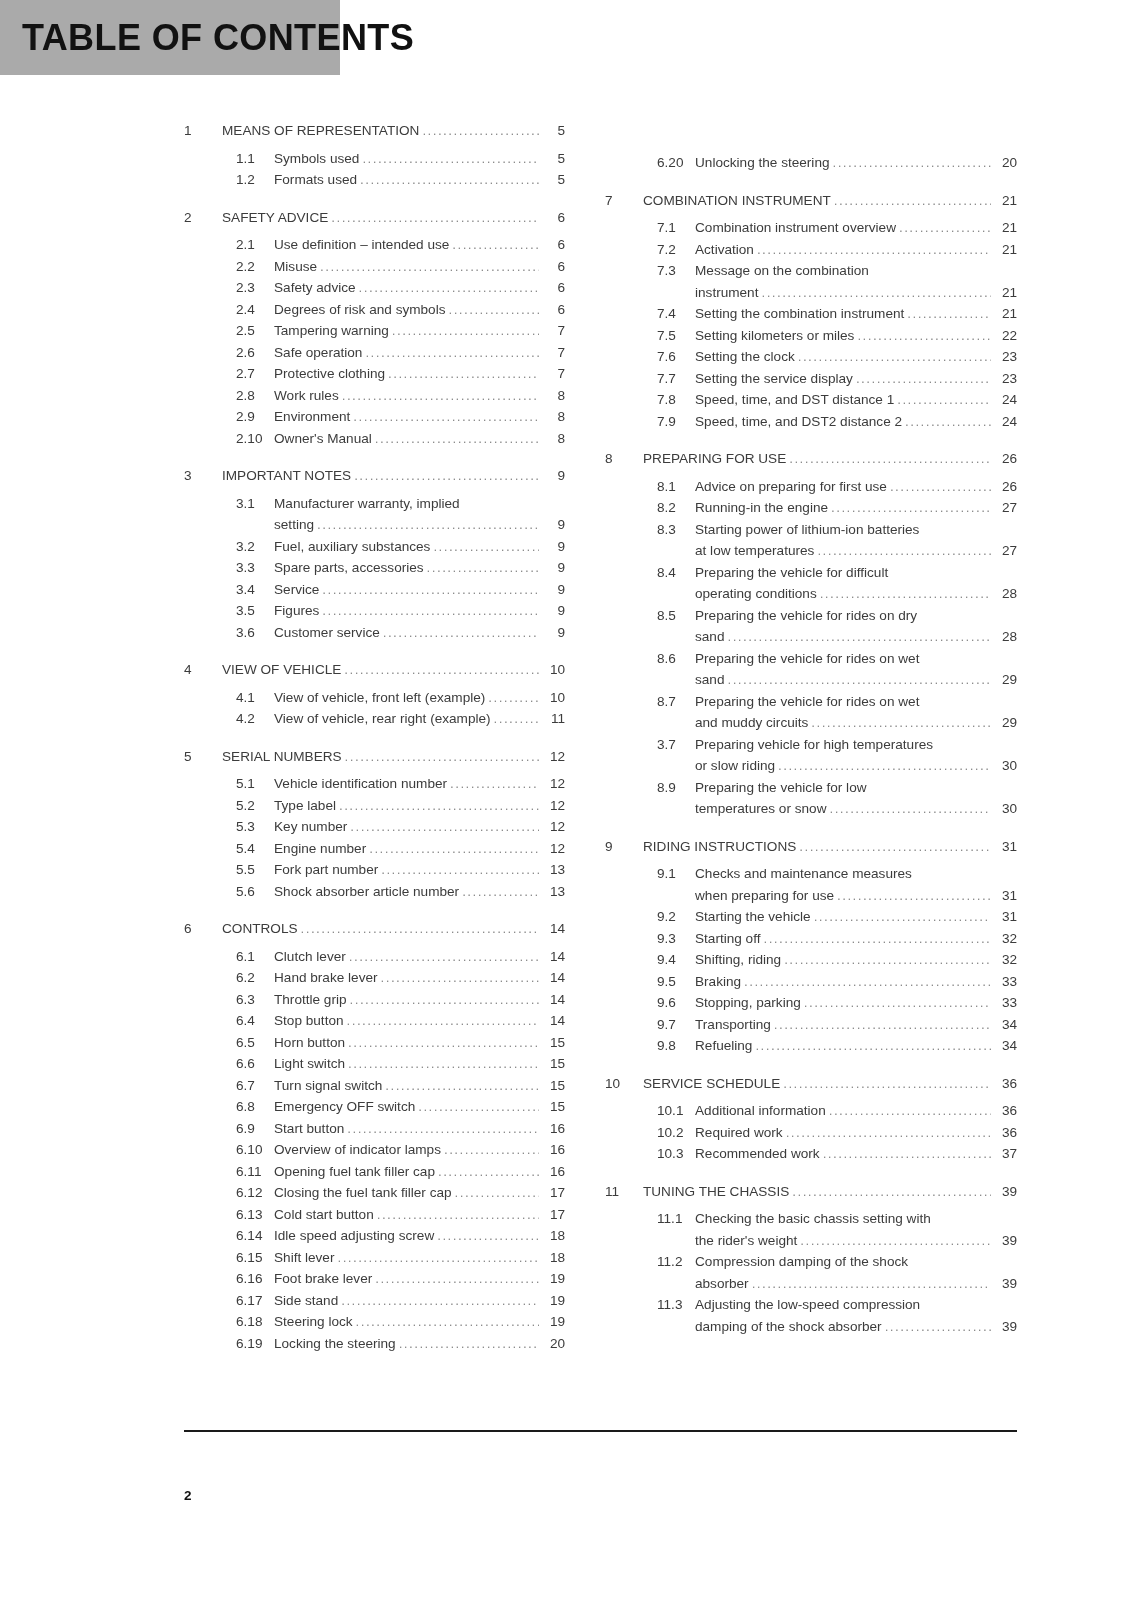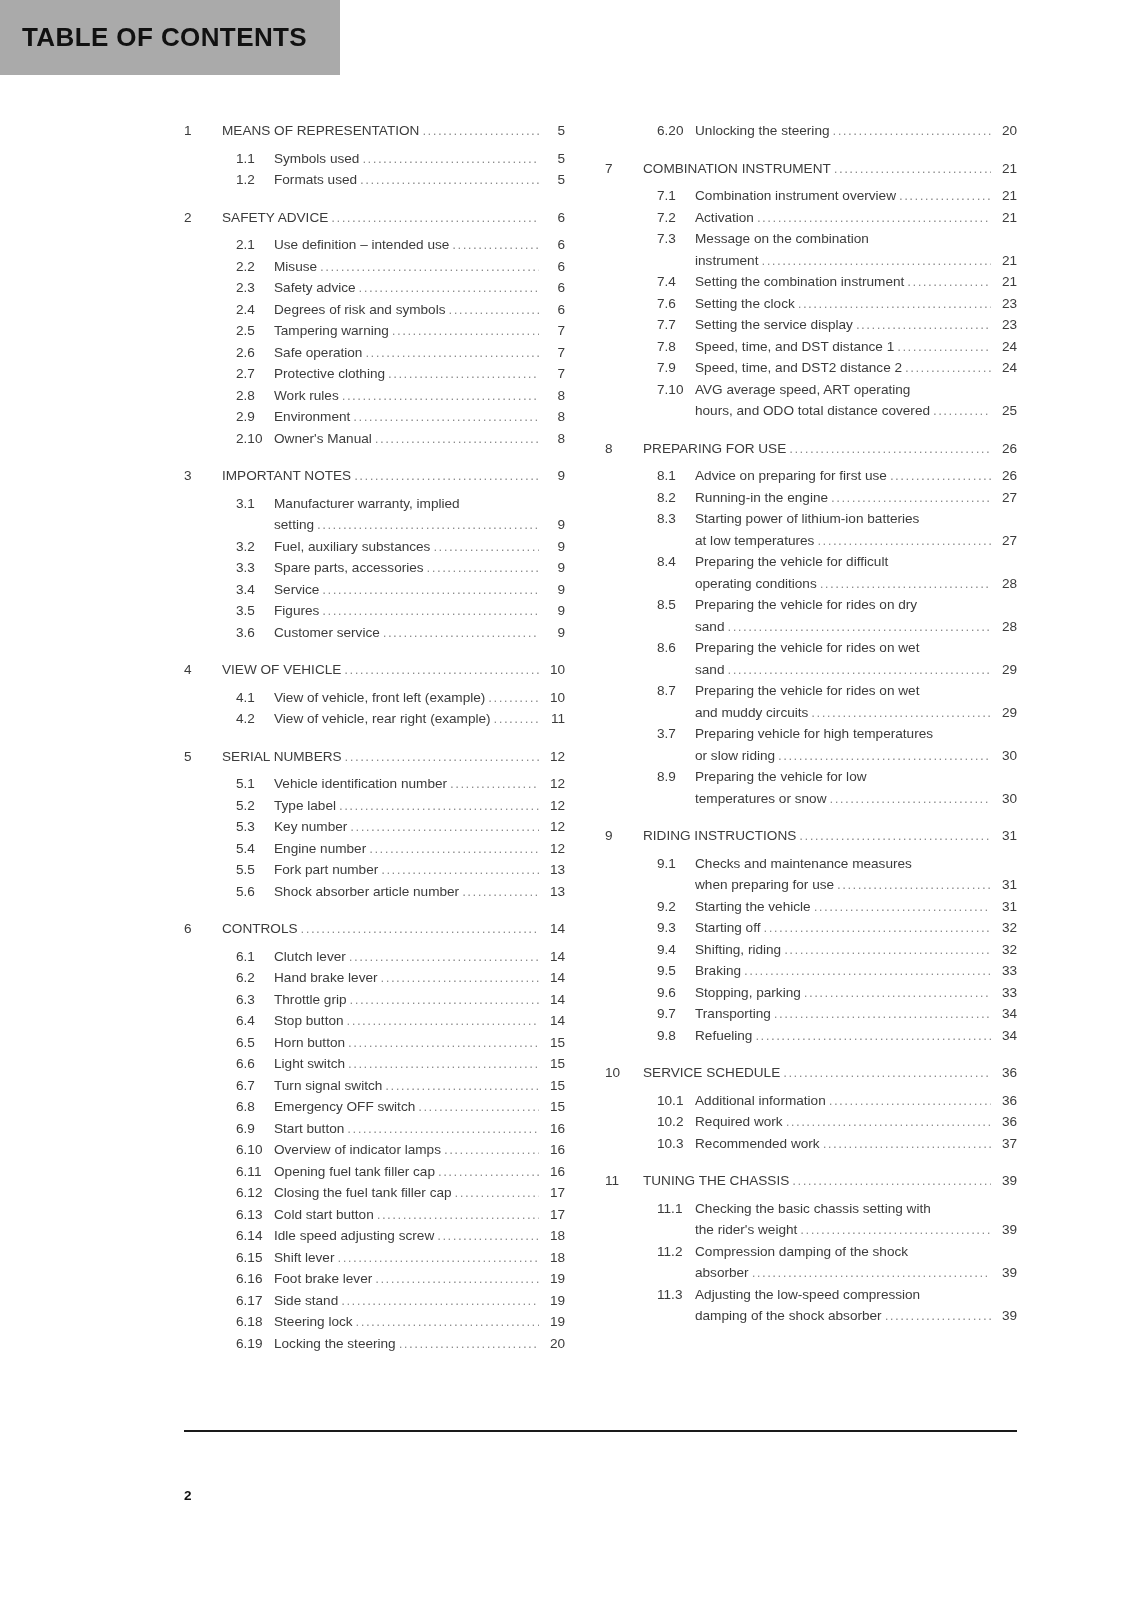--- a/index.html
+++ b/index.html
@@ -19,21 +19,21 @@
     position: absolute;
     left: 0;
     top: 0;
     width: 340px;
     height: 75px;
     background: #aaaaaa;
     display: flex;
     align-items: center;
   }
   .header-title {
-    font-size: 26px;
+    font-size: 36px;
     font-weight: bold;
     letter-spacing: 0.4px;
     color: #111111;
     padding-left: 22px;
     white-space: nowrap;
   }
 
   
   .toc-area {
     position: absolute;
@@ -41,21 +41,21 @@
     top: 120px;
     width: 1130px;
     display: flex;
     gap: 0px;
   }
   .toc-col {
     width: 565px;
     padding: 0;
   }
   .toc-col.left  { padding-left: 184px; padding-right: 0px; }
-  .toc-col.right { padding-left: 40px;  padding-right: 113px; }
+  .toc-col.right { padding-left: 40px;  padding-right: 113px; margin-top: 32px; }
 
   
   .entry {
     display: flex;
     align-items: flex-start;
     font-size: 13.6px;
     line-height: 21.5px;
     color: #3c3c3c;
   }
   .entry.chapter {
@@ -608,20 +608,28 @@
       </div>
       <div class="entry section">
         <div class="num">7.4</div>
         <div class="title-wrap">
           <span class="ttl">Setting the combination instrument</span>
           <span class="leader"></span>
           <span class="pg">21</span>
         </div>
       </div>
       <div class="entry section">
+        <div class="num">7.5</div>
+        <div class="title-wrap">
+          <span class="ttl">Setting kilometers or miles</span>
+          <span class="leader"></span>
+          <span class="pg">22</span>
+        </div>
+      </div>
+      <div class="entry section">
         <div class="num">7.6</div>
         <div class="title-wrap">
           <span class="ttl">Setting the clock</span>
           <span class="leader"></span>
           <span class="pg">23</span>
         </div>
       </div>
       <div class="entry section">
         <div class="num">7.7</div>
         <div class="title-wrap">
@@ -637,33 +645,20 @@
           <span class="leader"></span>
           <span class="pg">24</span>
         </div>
       </div>
       <div class="entry section">
         <div class="num">7.9</div>
         <div class="title-wrap">
           <span class="ttl">Speed, time, and DST2 distance 2</span>
           <span class="leader"></span>
           <span class="pg">24</span>
-        </div>
-      </div>
-      <div class="entry section multiline">
-        <div class="num">7.10</div>
-        <div class="title-wrap">
-          <div class="lineblock">
-            <span class="ttl">AVG average speed, ART operating</span>
-          </div>
-          <div class="lineblock">
-            <span class="ttl">hours, and ODO total distance covered</span>
-            <span class="leader"></span>
-            <span class="pg">25</span>
-          </div>
         </div>
       </div>
       <div class="entry chapter">
         <div class="num">8</div>
         <div class="title-wrap">
           <span class="ttl">PREPARING FOR USE</span>
           <span class="leader"></span>
           <span class="pg">26</span>
         </div>
       </div>

